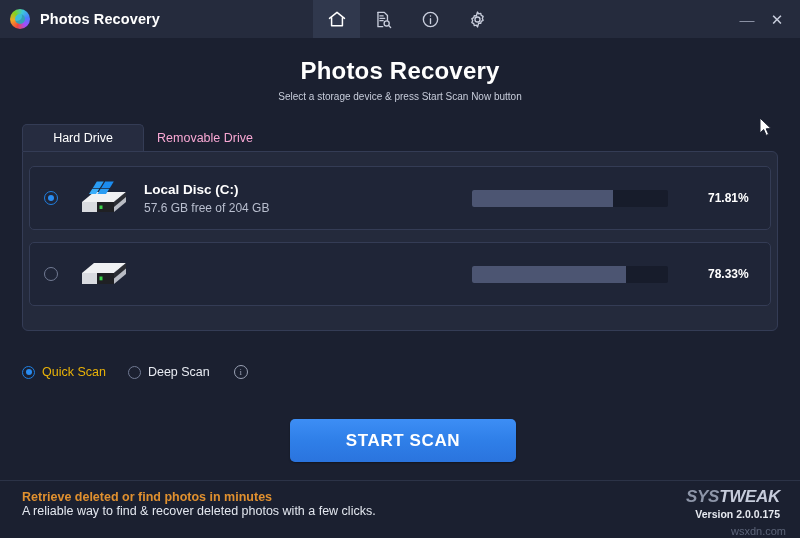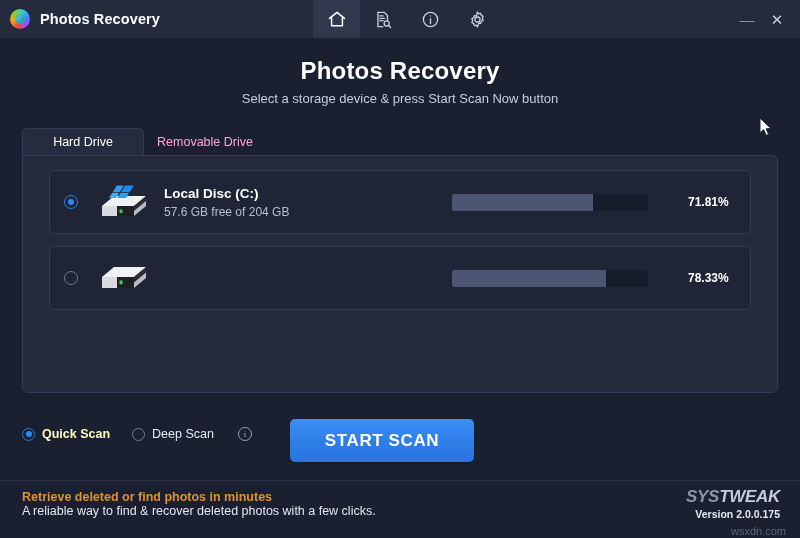--- a/index.html
+++ b/index.html
@@ -64,42 +64,42 @@
   }
   .win-btn.min { color: #8a90a3; }
 
   
   .header { text-align: center; padding-top: 19px; }
   .header h1 {
     color: #ffffff; font-size: 24px; font-weight: bold;
     letter-spacing: .2px;
   }
   .header p {
-    color: #c7ccda; font-size: 13px; margin-top: 6px;
+    color: #c7ccda; font-size: 10px; margin-top: 6px;
   }
 
   
   .panel-area { padding: 0 22px; margin-top: 22px; }
   .tabs { display: flex; position: relative; z-index: 2; }
   .tab {
     height: 27px; min-width: 122px;
     display: flex; align-items: center; justify-content: center;
     font-size: 12.5px; color: #f9a8d4;
     border-radius: 5px 5px 0 0;
   }
   .tab.active {
     background: #262c40; color: #ffffff;
     border: 1px solid #343c55; border-bottom: none;
   }
   .panel {
     background: #242a3c;
     border: 1px solid #343c55;
     border-radius: 0 6px 6px 6px;
-    height: 238px;
-    padding: 14px 26px;
+    height: 180px;
+    padding: 14px 6px;
   }
 
   
   .drive {
     height: 64px;
     background: #1f2537;
     border: 1px solid #343c55;
     border-radius: 5px;
     display: flex; align-items: center;
     padding: 0 14px;
@@ -134,30 +134,30 @@
   .bar-pct { color: #ffffff; font-size: 12px; font-weight: bold; margin-left: 20px; width: 48px; }
 
   
   .controls {
     display: flex; align-items: center;
     padding: 0 22px; margin-top: 18px; height: 46px;
   }
   .scan-opt { display: flex; align-items: center; margin-right: 22px; }
   .scan-opt .radio { width: 13px; height: 13px; flex:0 0 13px; }
   .scan-opt span.lbl { font-size: 12.5px; color: #e8ebf2; margin-left: 7px; }
-  .scan-opt.sel span.lbl { font-weight: bold; color: #fef9c3; }
+  .scan-opt.sel span.lbl { font-weight: normal; color: #eab308; }
   .info-i {
     width: 14px; height: 14px; border-radius: 50%;
     border: 1.2px solid #9aa1b4; color: #9aa1b4;
     font-size: 9px; display: flex; align-items: center; justify-content: center;
     margin-left: 2px; font-family: "Liberation Serif", serif;
   }
   .start-btn {
     position: absolute; left: 290px; top: 419px;
-    width: 184px; height: 43px;
+    width: 226px; height: 43px;
     border-radius: 5px;
     background: linear-gradient(180deg,#3d8ef5 0%,#2f7fe8 50%,#2a74de 100%);
     color: #fff; font-size: 17px; font-weight: bold; letter-spacing: .6px;
     display: flex; align-items: center; justify-content: center;
     box-shadow: 0 1px 2px rgba(0,0,0,.35);
   }
 
   
   .footer {
     position: absolute; left: 0; right: 0; bottom: 0;

